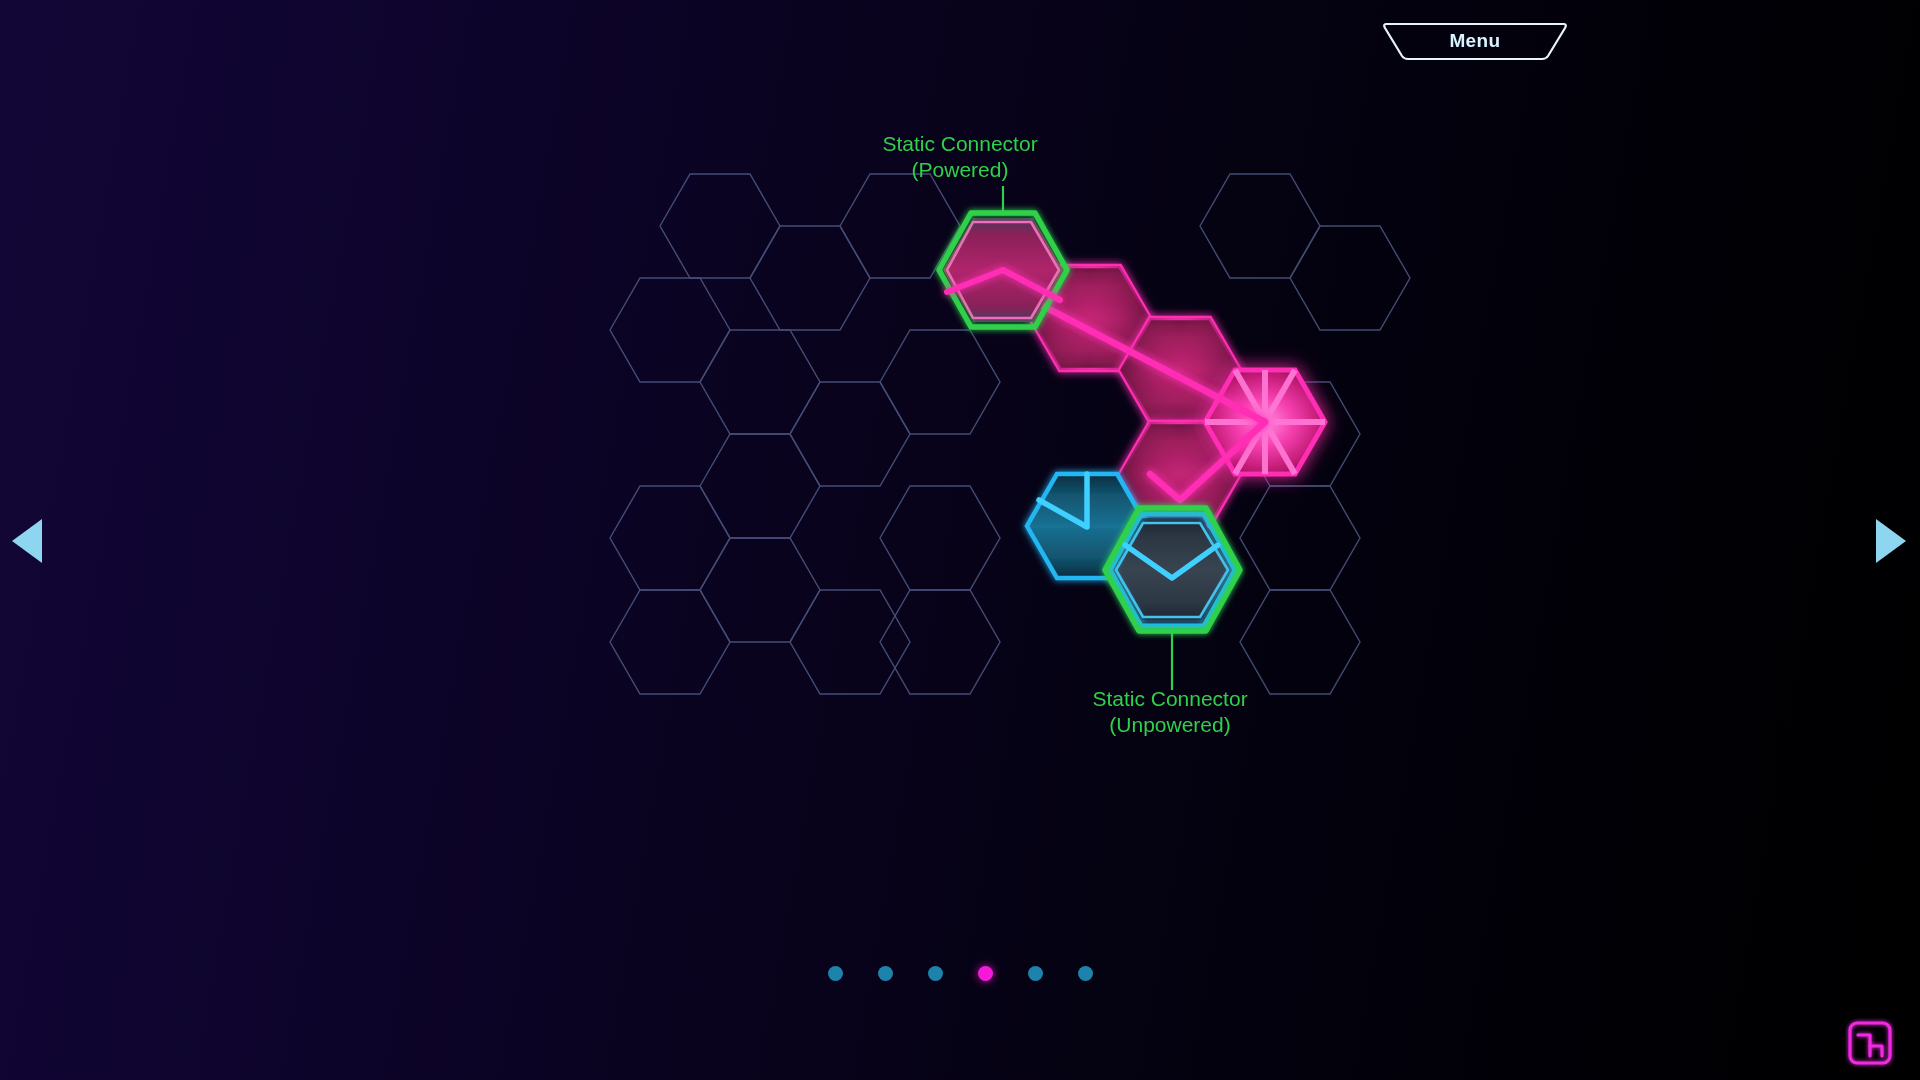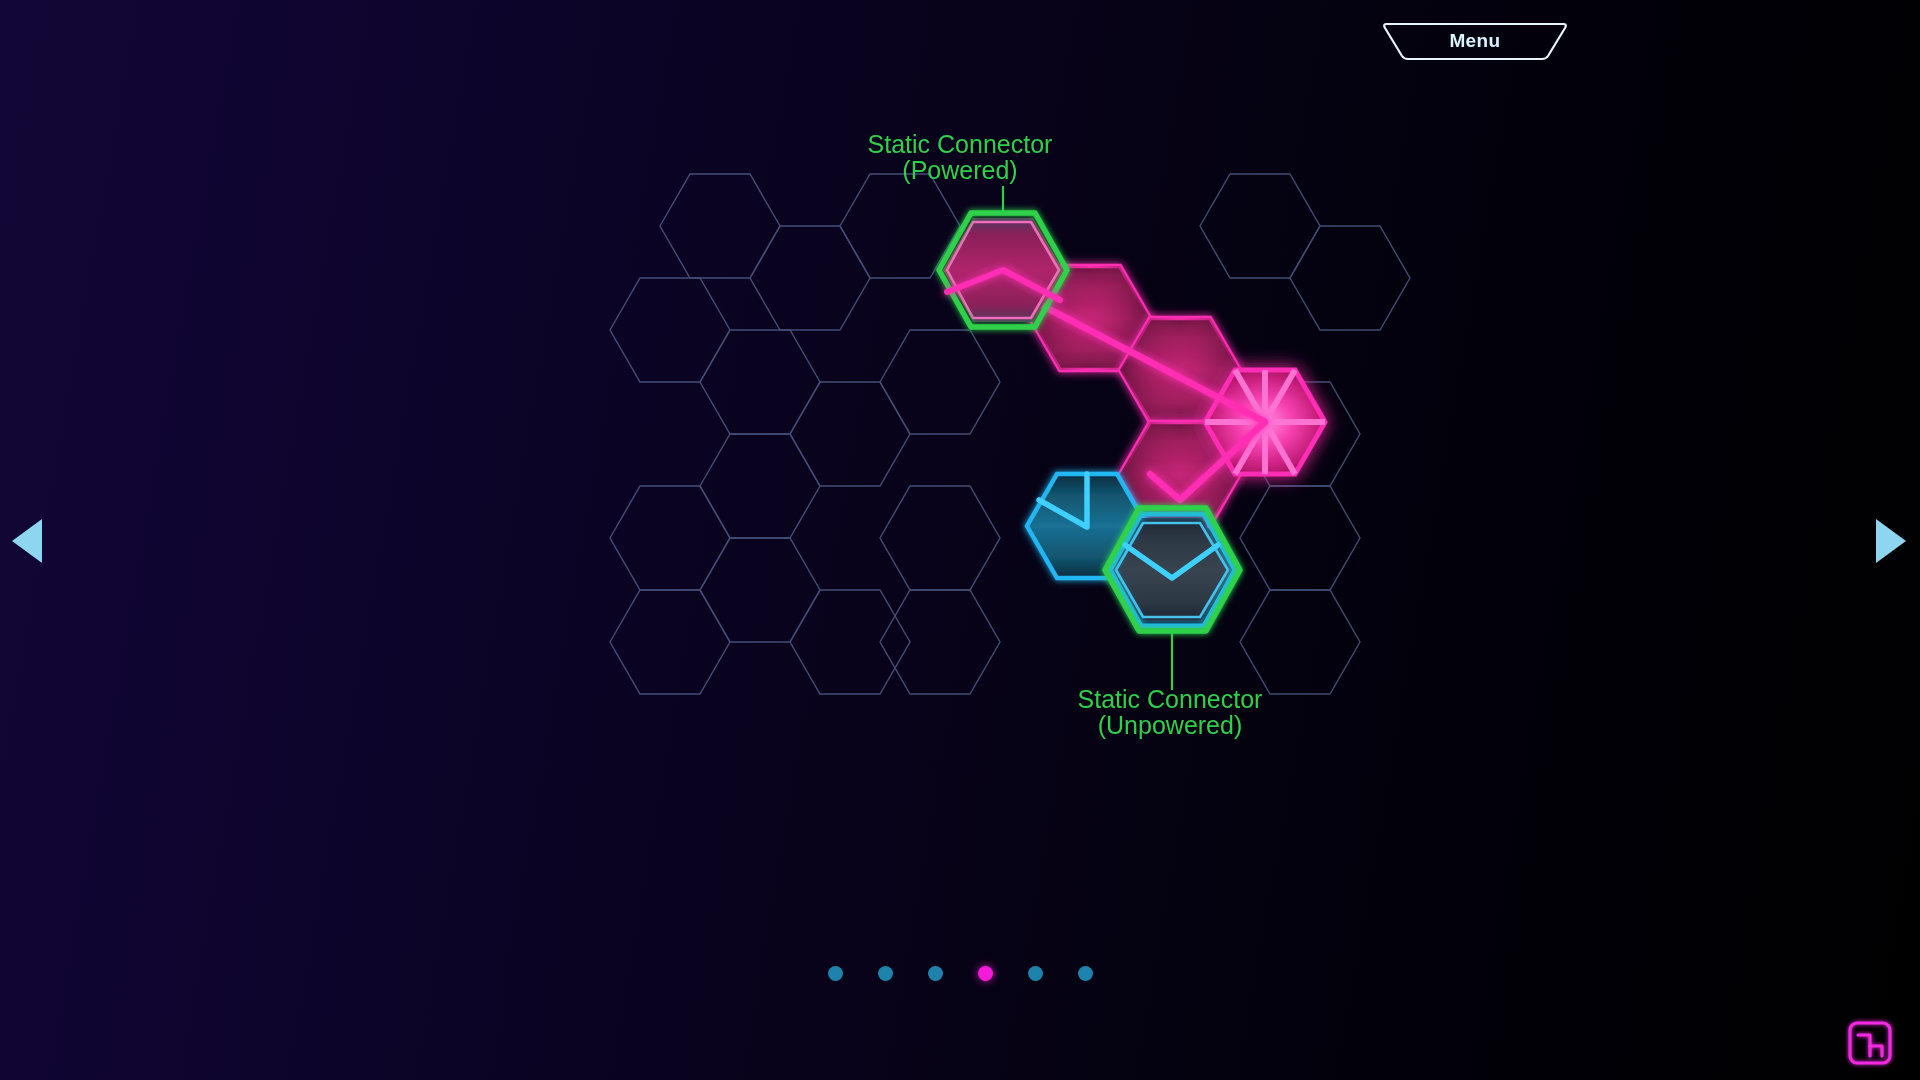--- a/index.html
+++ b/index.html
@@ -54,21 +54,21 @@
     left: 0;
     top: 0;
     width: 1920px;
     height: 1080px;
   }
 
   
   .anno-label {
     position: absolute;
     color: #2fd14a;
-    font-size: 25px;
+    font-size: 21px;
     line-height: 26px;
     text-align: center;
     font-family: "Liberation Sans", sans-serif;
     white-space: pre;
   }
   #label-powered {
     left: 820px;
     top: 131px;
     width: 280px;
   }

